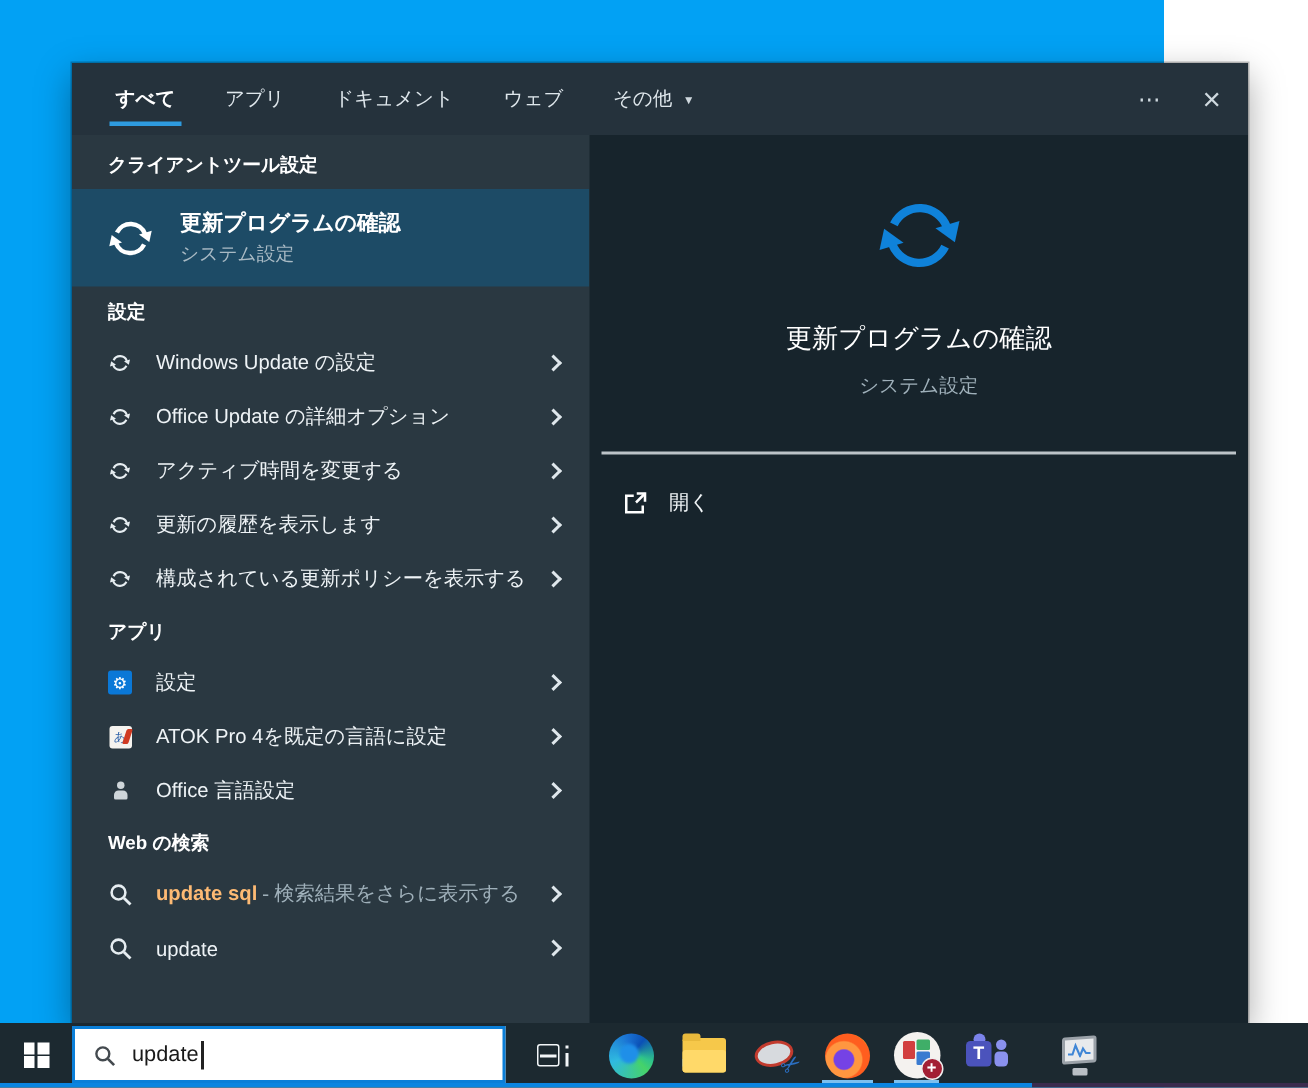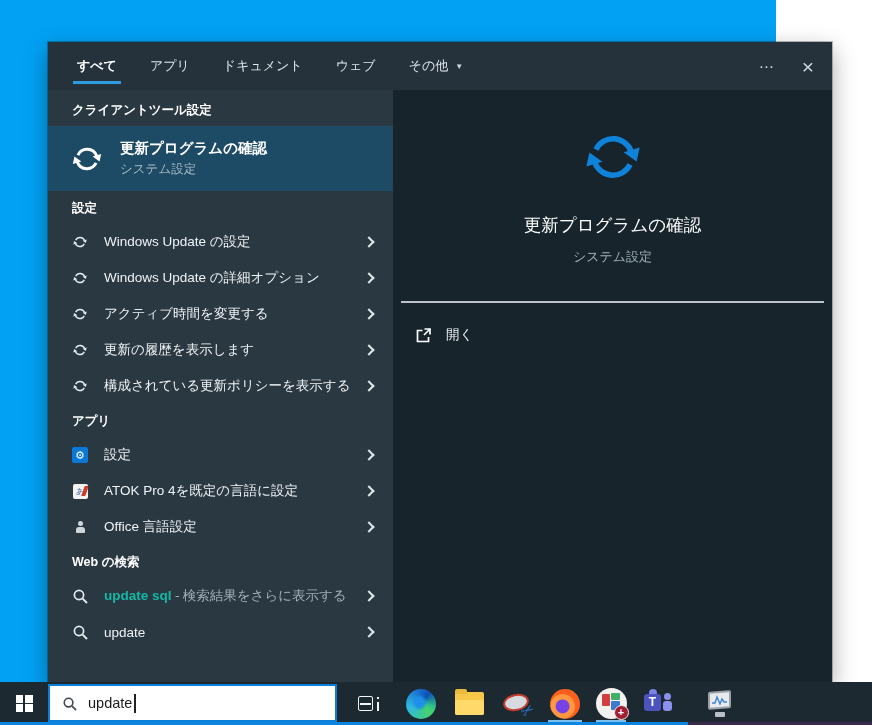--- a/index.html
+++ b/index.html
@@ -36,21 +36,21 @@
   .best-match { height:65px; background:#1d4b66; display:flex; align-items:center;
     padding:0 12px; cursor:default; }
   .best-match .bm-icon { width:34px; height:34px; color:#ffffff; margin:0 16px 0 10px; flex:0 0 auto; }
   .bm-title { color:#ffffff; font-size:14.5px; font-weight:bold; margin-bottom:3px; }
   .bm-sub { color:#a9bac4; font-size:12.5px; }
 
   .row { height:36px; display:flex; align-items:center; padding:0 20px 0 24px; cursor:default;justify-content:space-between; }
   .row .r-icon { width:16px; height:16px; flex:0 0 auto; margin-right:16px;
     display:flex; align-items:center; justify-content:center; color:#e6edf1; }
   .row .r-label { color:#eef3f6; font-size:13.5px; white-space:nowrap; overflow:hidden; }
-  .row .r-label b { font-weight:bold; color:#14b8a6; }
+  .row .r-label b { font-weight:bold; color:#fdba74; }
   .row .r-suffix { color:#9fb0ba; font-weight:normal;font-family:Liberation Serif, serif; }
   .row .chev { margin-left:auto; width:8px; height:8px; border-top:2px solid #dfe7ec;
     border-right:2px solid #dfe7ec; transform:rotate(45deg); flex:0 0 auto; }
 
   .gear-sq { width:16px; height:16px; background:#0a78d7; color:#fff; font-size:11px;
     display:flex; align-items:center; justify-content:center; border-radius:2px; }
   .mini-atok { width:15px; height:15px; background:#f5f3ef; border-radius:2px; position:relative;
     font-size:8px; color:#2b5fa8; display:flex; align-items:center; justify-content:center; }
   .mini-atok::after { content:""; position:absolute; right:1px; top:2px; width:4px; height:10px;
     background:#d03a22; transform:skewX(-18deg); border-radius:1px; }
@@ -229,21 +229,21 @@
             </span>
           <span class="r-label">Windows Update の設定</span>
           <span class="chev"></span>
         </div>
         <div class="row">
           <span class="r-icon">
               <svg width="16" height="16" viewBox="0 0 24 24">
                 <use href="#sync-glyph"></use>
               </svg>
             </span>
-          <span class="r-label">Windows Update の詳細オプション</span>
+          <span class="r-label">Office Update の詳細オプション</span>
           <span class="chev"></span>
         </div>
         <div class="row">
           <span class="r-icon">
               <svg width="16" height="16" viewBox="0 0 24 24">
                 <use href="#sync-glyph"></use>
               </svg>
             </span>
           <span class="r-label">アクティブ時間を変更する</span>
           <span class="chev"></span>

